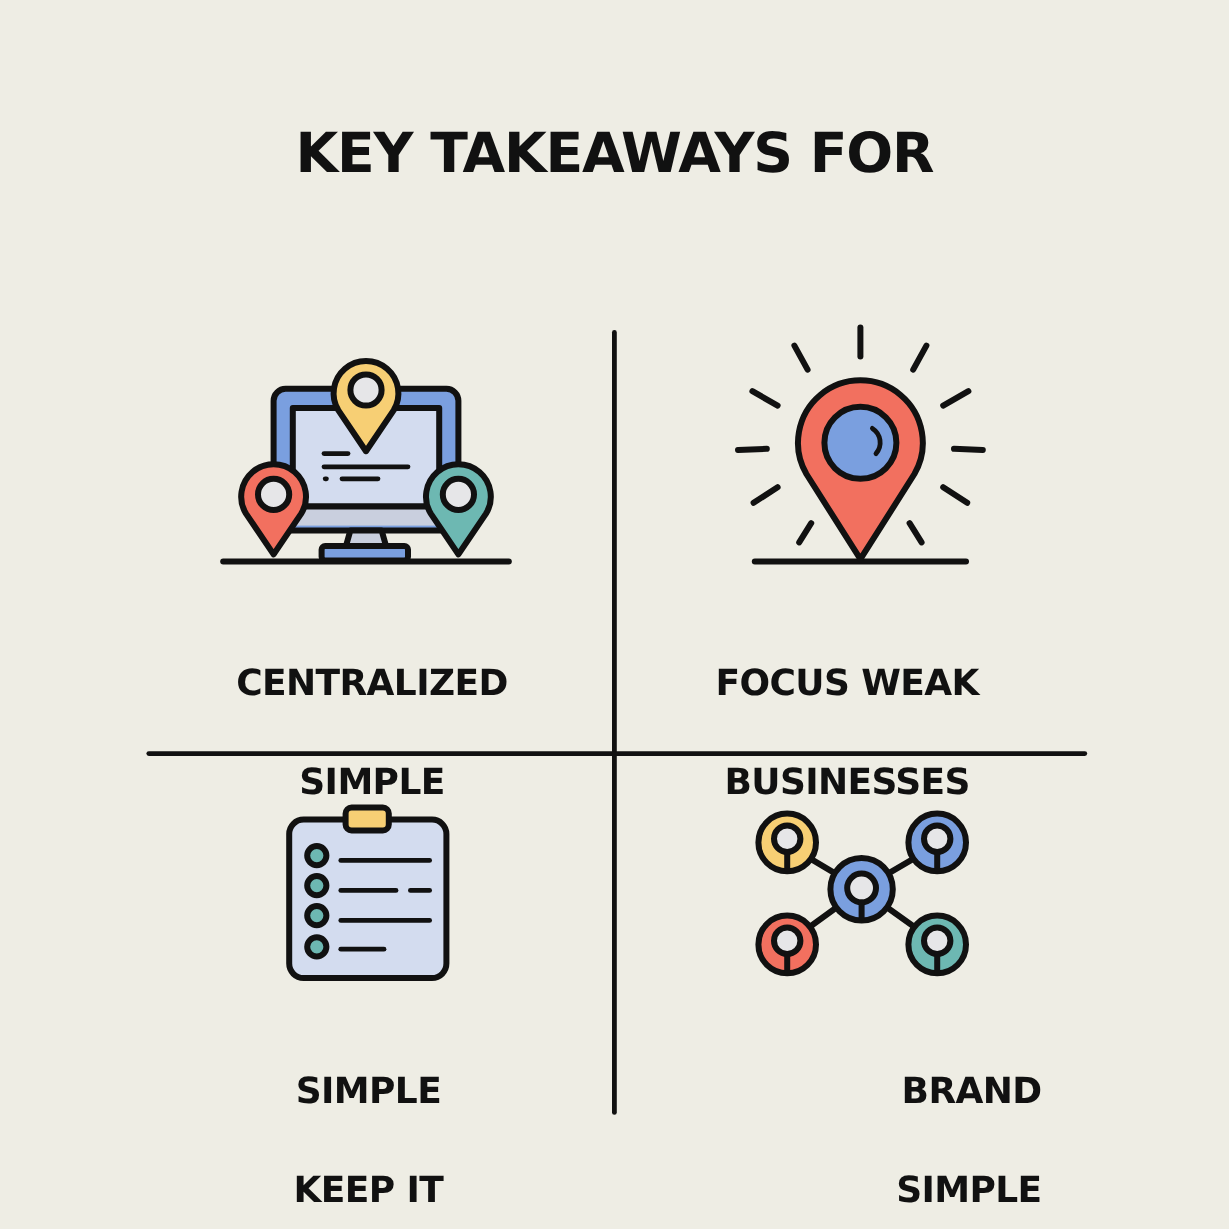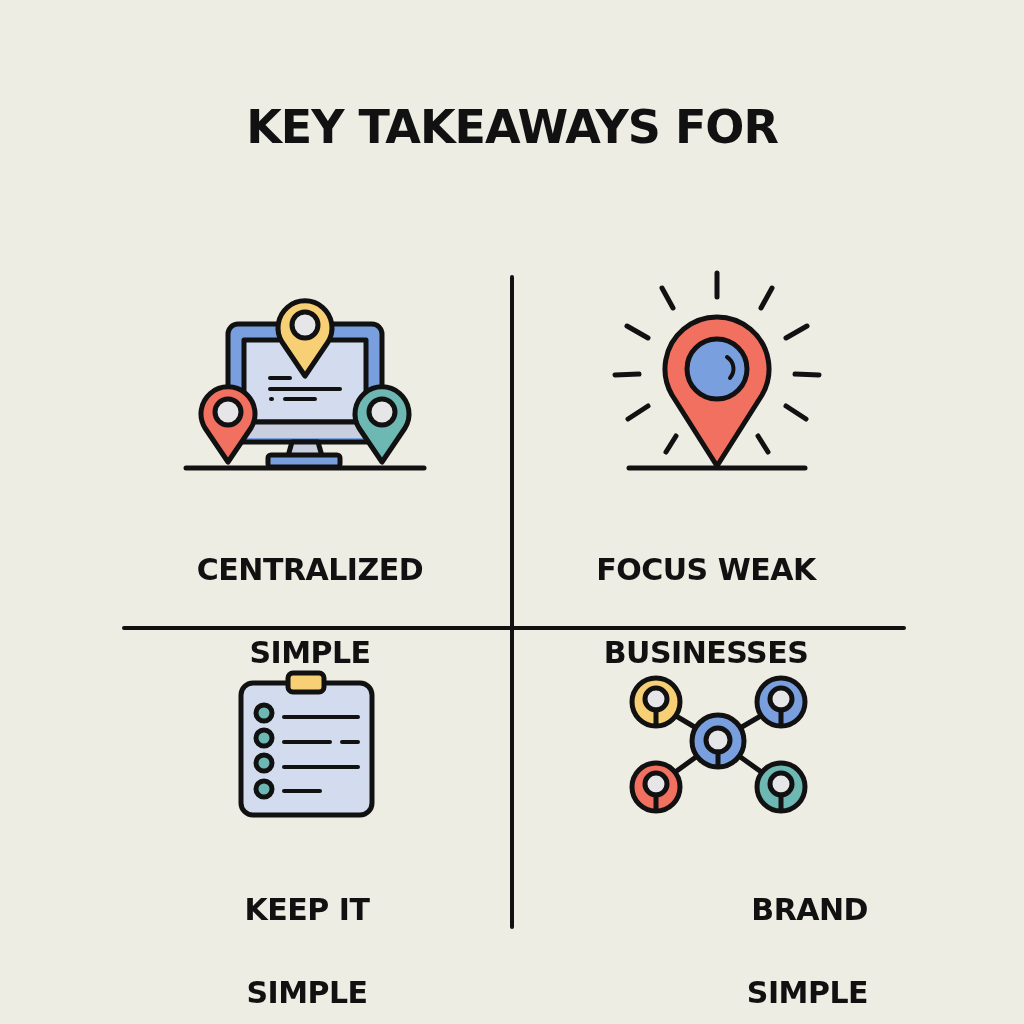--- a/index.html
+++ b/index.html
@@ -109,22 +109,22 @@
     <circle cx="264" cy="763" r="8" fill="#6db8b2"></circle>
     <circle cx="264" cy="789" r="8" fill="#6db8b2"></circle>
     <line x1="284" y1="717" x2="358" y2="717" stroke-width="4"></line>
     <line x1="284" y1="742" x2="330" y2="742" stroke-width="4"></line>
     <line x1="342" y1="742" x2="358" y2="742" stroke-width="4"></line>
     <line x1="284" y1="767" x2="358" y2="767" stroke-width="4"></line>
     <line x1="284" y1="791" x2="320" y2="791" stroke-width="4"></line>
   </g>
 </svg>
 <div class="label" style="left:157px; top:846px; width:300px;">
+  <div>SIMPLE</div>
   <div>KEEP IT</div>
-  <div>SIMPLE</div>
 </div>
 
 <svg class="icon" style="left:620px; top:665px;" width="200" height="160" viewBox="620 665 200 160">
   <g stroke="#111" stroke-width="5" stroke-linecap="round" stroke-linejoin="round">
     <line x1="656" y1="704" x2="718" y2="741"></line>
     <line x1="781" y1="704" x2="718" y2="741"></line>
     <line x1="656" y1="786" x2="718" y2="741"></line>
     <line x1="781" y1="786" x2="718" y2="741"></line>
 
     <circle cx="656" cy="702" r="24" fill="#f7cf74"></circle>

